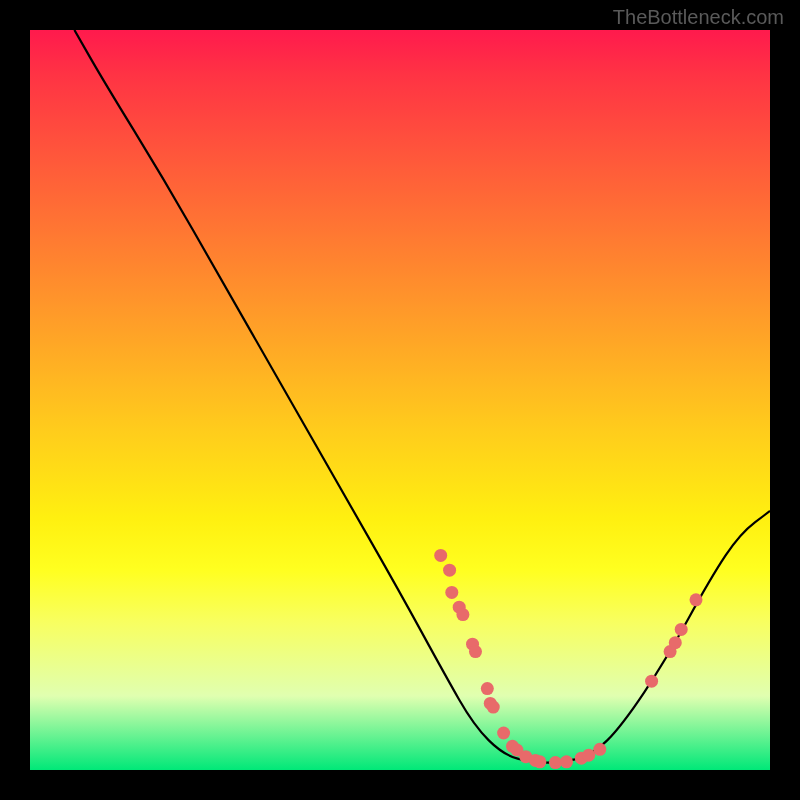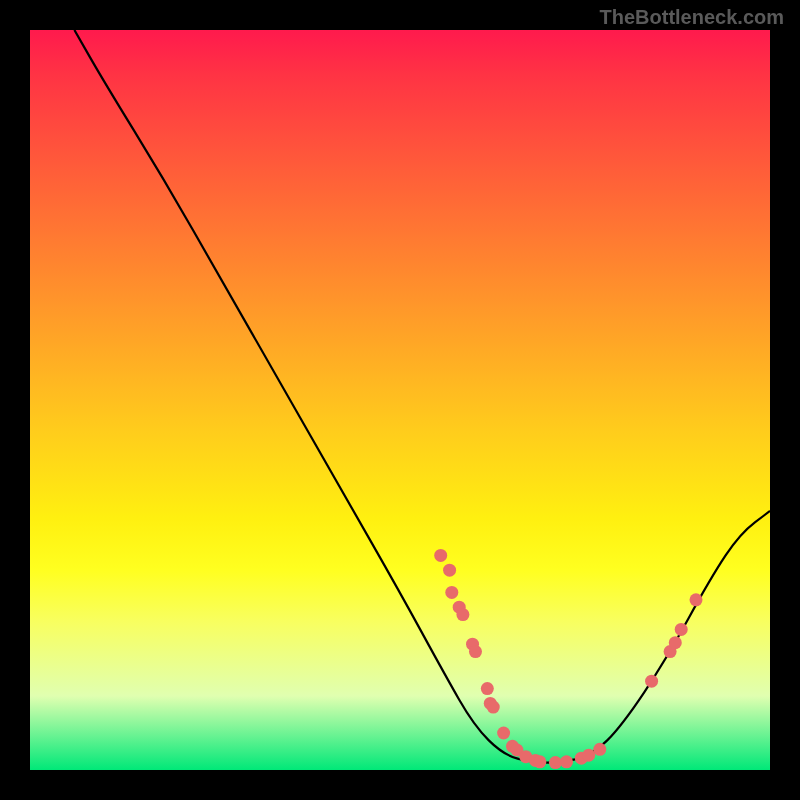--- a/index.html
+++ b/index.html
@@ -9,21 +9,21 @@
     background: #000;
     position: relative;
     font-family: Arial, sans-serif;
   }
   .watermark {
     position: absolute;
     top: 6px;
     right: 16px;
     color: #5a5a5a;
     font-size: 20px;
-    font-weight: bold;
+    font-weight: normal;
     z-index: 10;
   }
   .plot-area {
     position: absolute;
     left: 30px;
     top: 30px;
     width: 740px;
     height: 740px;
     overflow: hidden;
   }

